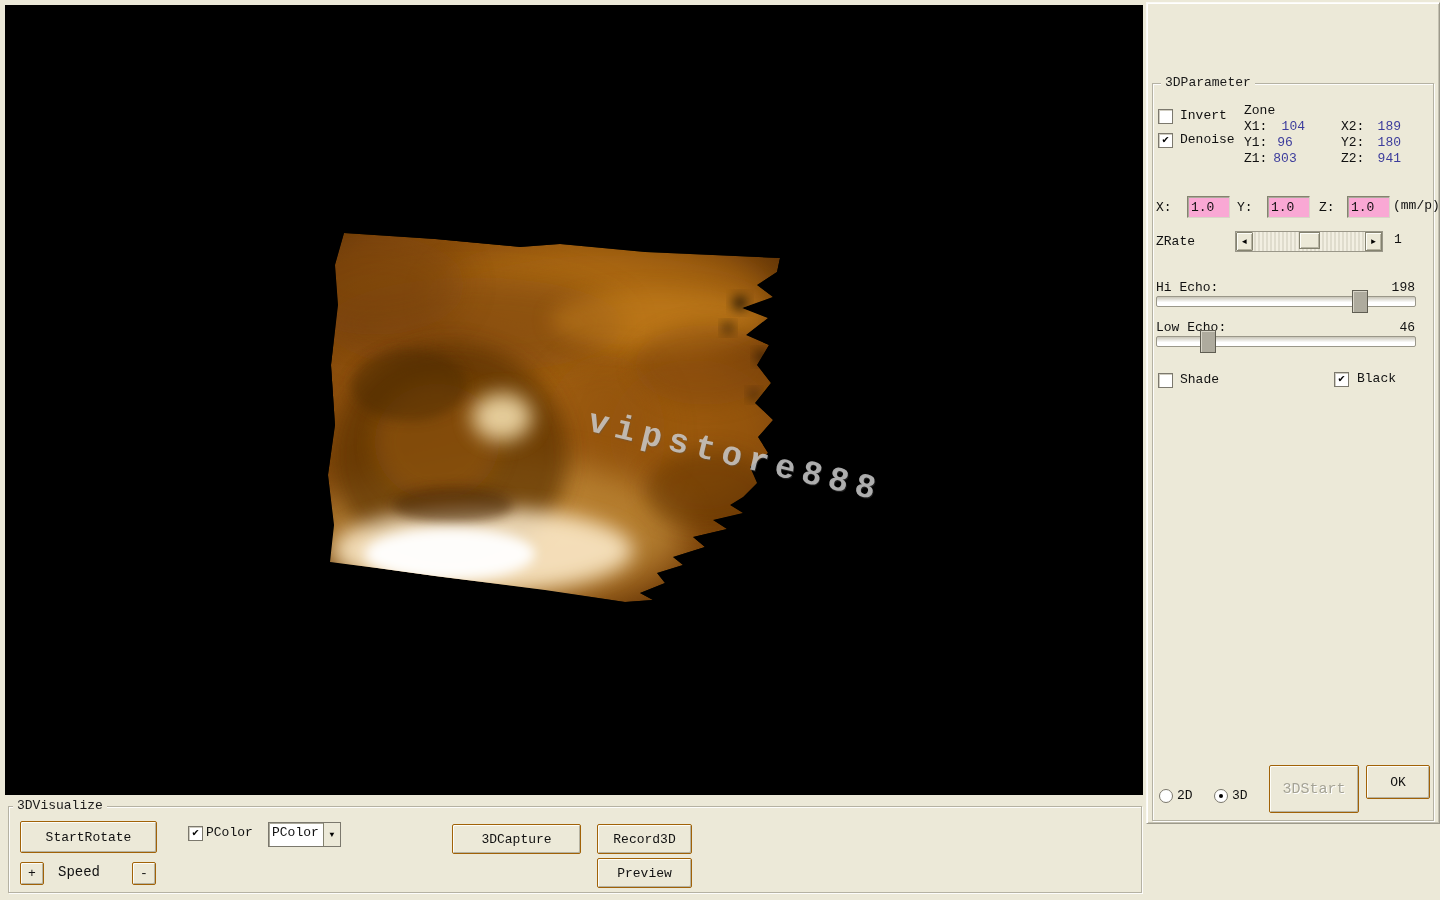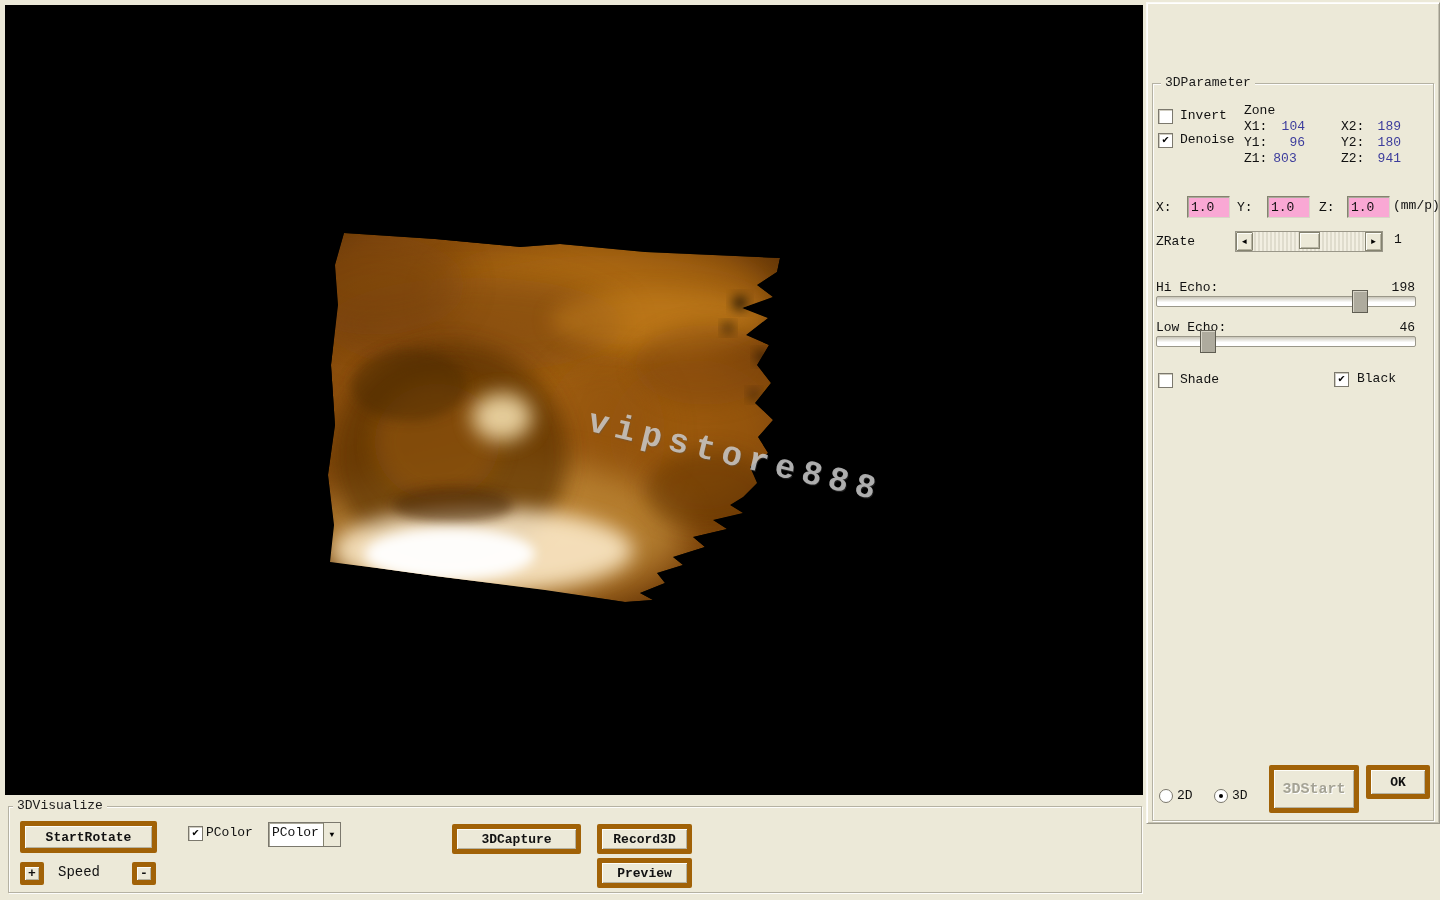--- a/index.html
+++ b/index.html
@@ -15,23 +15,23 @@
   #right-panel{left:1146px;top:2px;width:292px;height:820px;background:#ece9d8;
     border:1px solid #9d9a8b;border-top-color:#fbfaf6;border-left-color:#fbfaf6;
     box-shadow:inset 1px 1px 0 #fff, inset -1px -1px 0 #c4c1b2;}
   .groupbox{border:1px solid #b5b2a3;box-shadow:1px 1px 0 rgba(255,255,255,.9), inset 1px 1px 0 rgba(255,255,255,.9);}
   .legend{position:absolute;top:-9px;left:8px;background:#ece9d8;padding:0 4px;font-size:13px;color:#1a1a1a;}
   #param-box{left:5px;top:80px;width:280px;height:736px;}
   #vis-box{left:8px;top:806px;width:1132px;height:85px;}
   
   .lbl{font-size:13px;color:#111;white-space:nowrap;}
   .blue{color:#3c3c9c;}
-  .btn{background:#ece9d8;border:5px solid #a16207;border-radius:2px;
+  .btn{background:#ece9d8;border:1px solid #a16207;border-radius:2px;
     box-shadow:inset 1px 1px 0 #fdfdf8, inset -1px -1px 0 #b6b3a2;
-    font-family:inherit;font-size:13px;color:#111;display:flex;align-items:center;justify-content:center;cursor:pointer;font-weight:bold;}
+    font-family:inherit;font-size:13px;color:#111;display:flex;align-items:center;justify-content:center;cursor:pointer;}
   .btn.disabled{color:#a5a395;text-shadow:1px 1px 0 #fff;}
   .cb{width:13px;height:13px;background:#fff;border:1px solid #7b786d;
     box-shadow:inset 1px 1px 0 #cfccc0;display:flex;align-items:center;justify-content:center;
     font-size:11px;line-height:11px;color:#000;cursor:pointer;}
   .radio{width:12px;height:12px;border-radius:50%;background:#fff;border:1px solid #7b786d;
     display:flex;align-items:center;justify-content:center;cursor:pointer;}
   .radio.selected::after{content:"";width:4px;height:4px;border-radius:50%;background:#000;}
   .field{background:#f9a8d4;border:1px solid #84826f;border-right-color:#d9d6c8;border-bottom-color:#d9d6c8;
     box-shadow:inset 1px 1px 0 #aaa89a;font-family:inherit;font-size:13px;color:#111;padding:1px 3px;box-sizing:border-box;}
   input.field{outline:none;}
@@ -115,21 +115,21 @@
       <span>✔</span>
     </div>
   <span class="abs lbl" style="left:33px;top:129px;">Denoise</span>
 
   <span class="abs lbl" style="left:97px;top:100px;">Zone</span>
   <span class="abs lbl" style="left:97px;top:116px;">X1:</span>
   <span class="abs lbl blue" style="left:118px;top:116px;width:40px;text-align:right;">104</span>
   <span class="abs lbl" style="left:194px;top:116px;">X2:</span>
   <span class="abs lbl blue" style="left:214px;top:116px;width:40px;text-align:right;">189</span>
   <span class="abs lbl" style="left:97px;top:132px;">Y1:</span>
-  <span class="abs lbl blue" style="left:118px;top:132px;width:40px;text-align:right;">96</span>
+  <span class="abs lbl blue" style="left:118px;top:132px;width:40px;text-align:center;">96</span>
   <span class="abs lbl" style="left:194px;top:132px;">Y2:</span>
   <span class="abs lbl blue" style="left:214px;top:132px;width:40px;text-align:right;">180</span>
   <span class="abs lbl" style="left:97px;top:148px;">Z1:</span>
   <span class="abs lbl blue" style="left:118px;top:148px;width:40px;text-align:center;">803</span>
   <span class="abs lbl" style="left:194px;top:148px;">Z2:</span>
   <span class="abs lbl blue" style="left:214px;top:148px;width:40px;text-align:right;">941</span>
 
   <span class="abs lbl" style="left:9px;top:197px;">X:</span>
   <input class="abs field" style="left: 40px; top: 193px; width: 43px; height: 22px;" value="1.0">
   <span class="abs lbl" style="left:90px;top:197px;">Y:</span>

